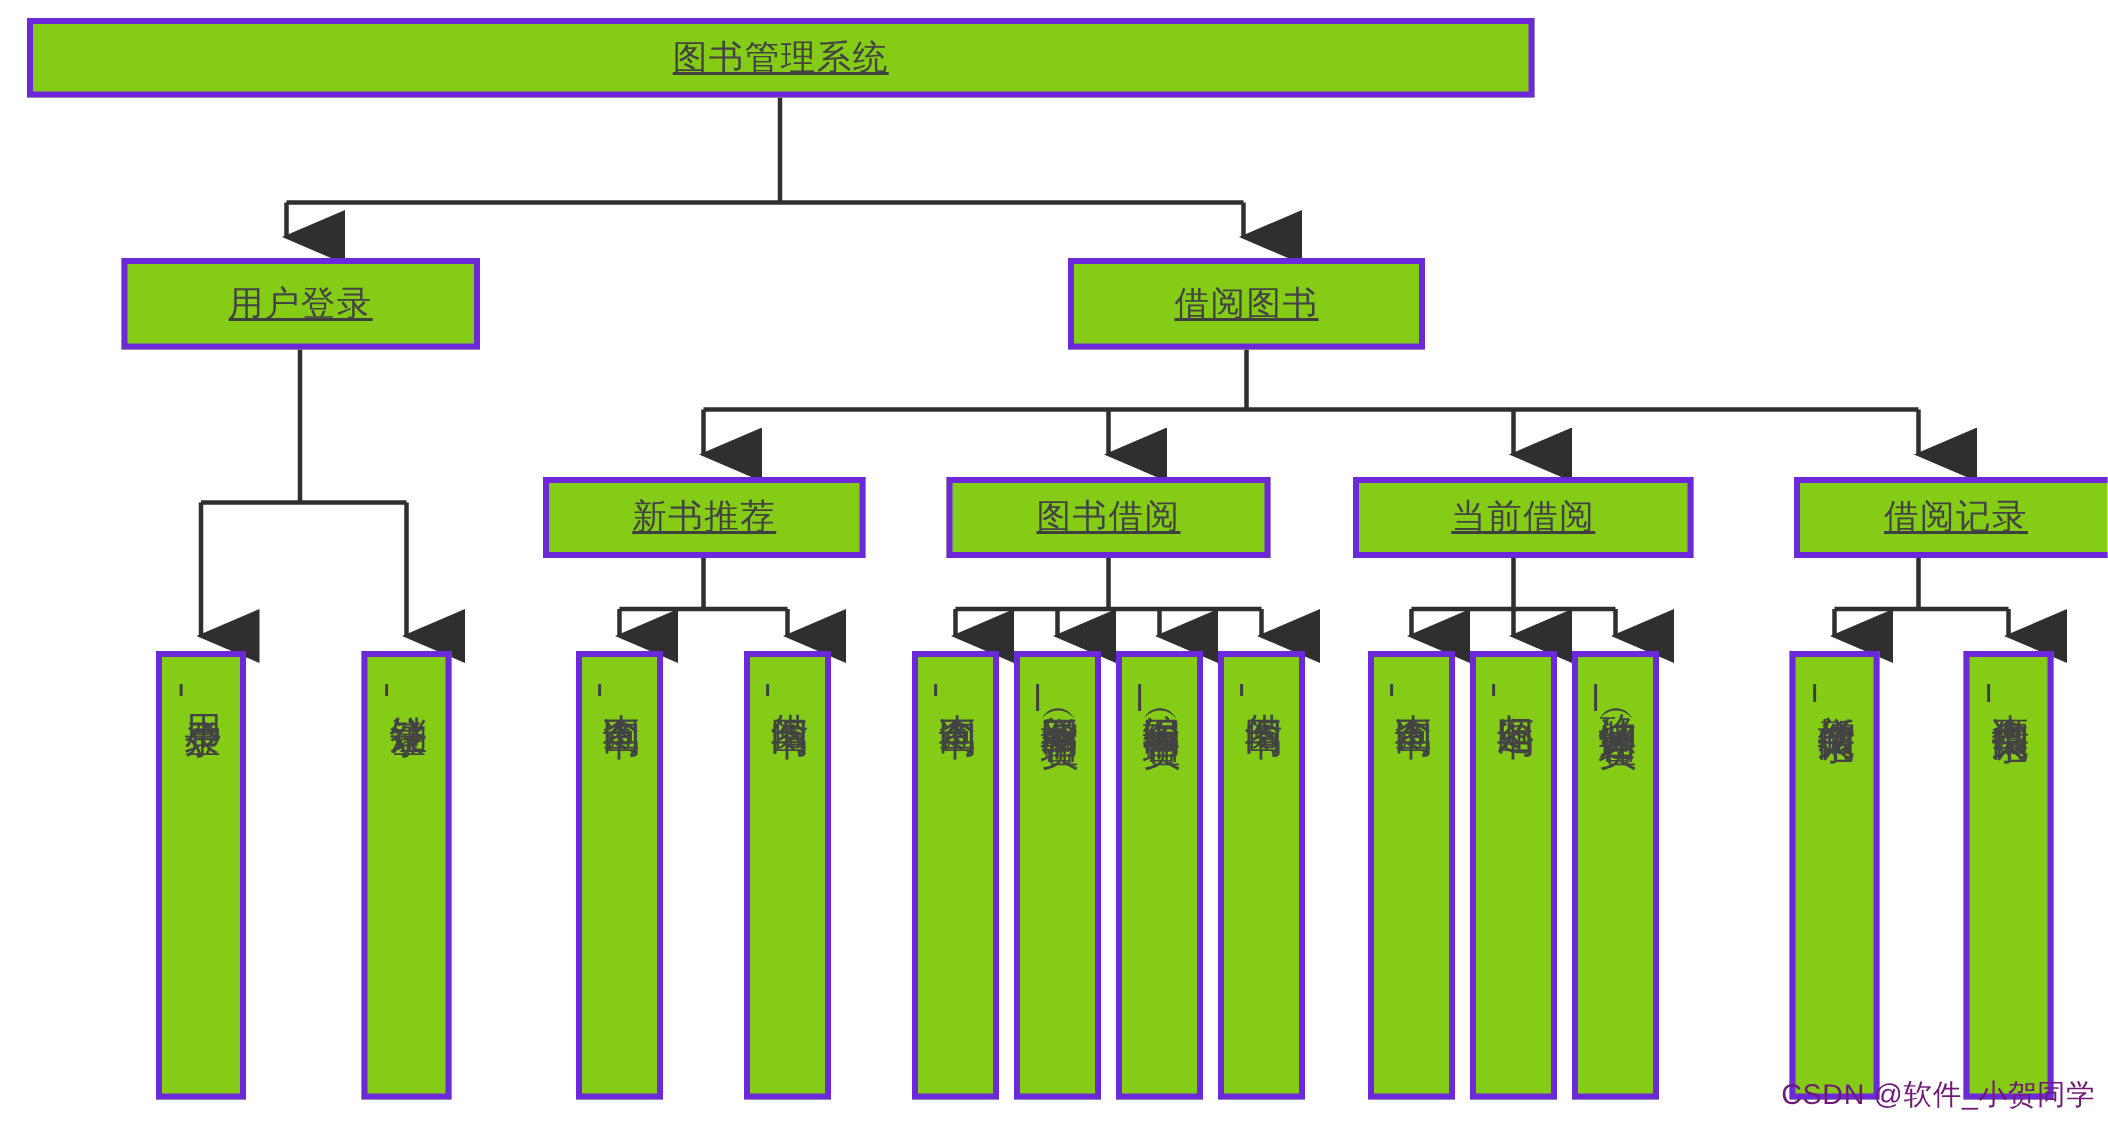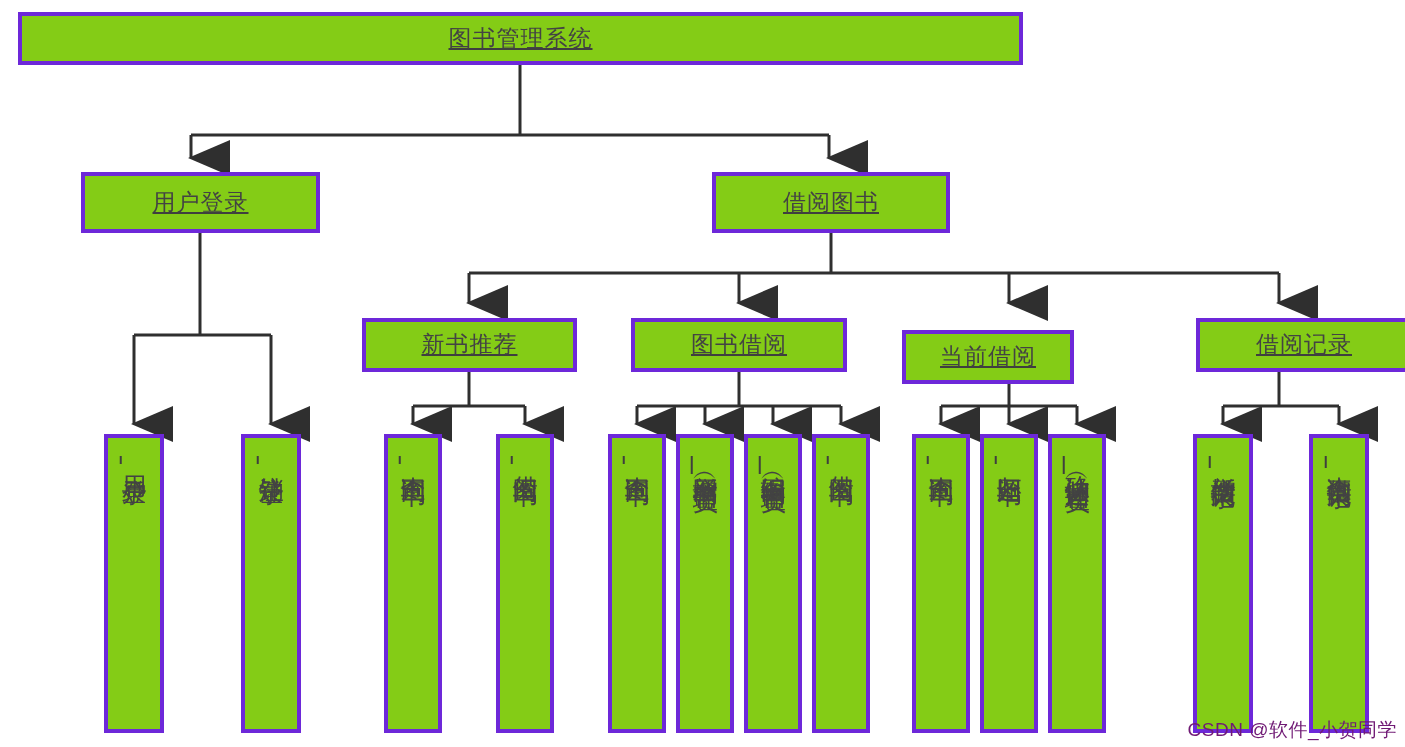--- a/index.html
+++ b/index.html
@@ -131,21 +131,21 @@
   <div class="node h" style="left:712px;top:172px;width:238px;height:61px;">
     <span class="lbl">借阅图书</span>
   </div>
 
   <div class="node h" style="left:631px;top:318px;width:216px;height:54px;">
     <span class="lbl">图书借阅</span>
   </div>
   <div class="node h" style="left:362px;top:318px;width:215px;height:54px;">
     <span class="lbl">新书推荐</span>
   </div>
-  <div class="node h" style="left:902px;top:318px;width:172px;height:54px;margin-top:12px;">
+  <div class="node h" style="left:902px;top:318px;width:227px;height:54px;">
     <span class="lbl">当前借阅</span>
   </div>
   <div class="node h" style="left:1172px;top:318px;width:216px;height:54px;margin-left:24px;">
     <span class="lbl">借阅记录</span>
   </div>
 
   <div class="node v" style="left:104px;top:434px;width:60px;height:299px;">
     <span class="lbl">用户登录</span>
   </div>
   <div class="node v" style="left:241px;top:434px;width:60px;height:299px;">

